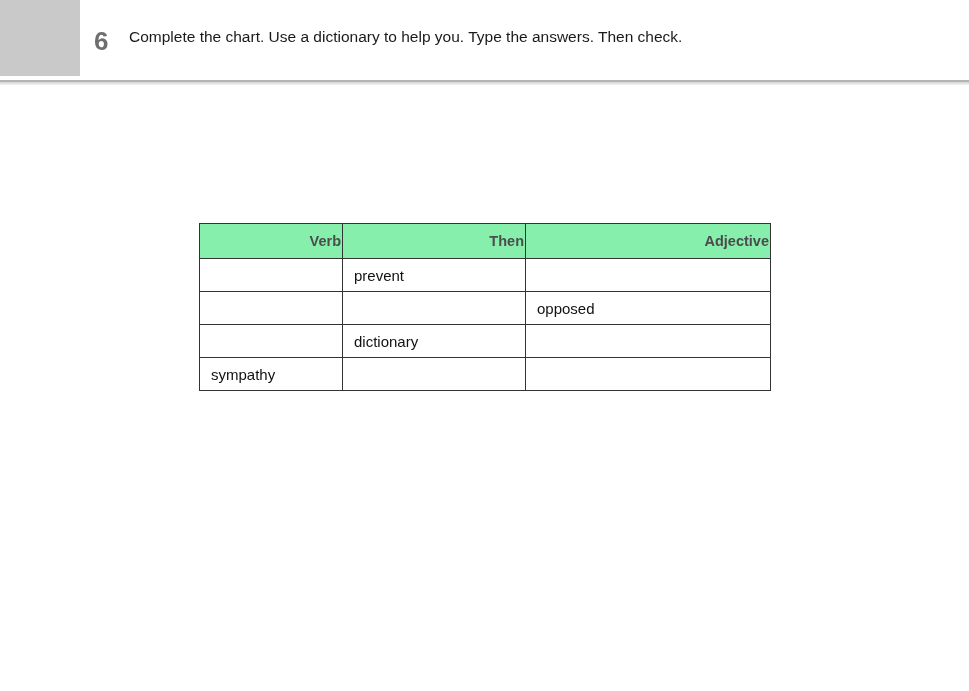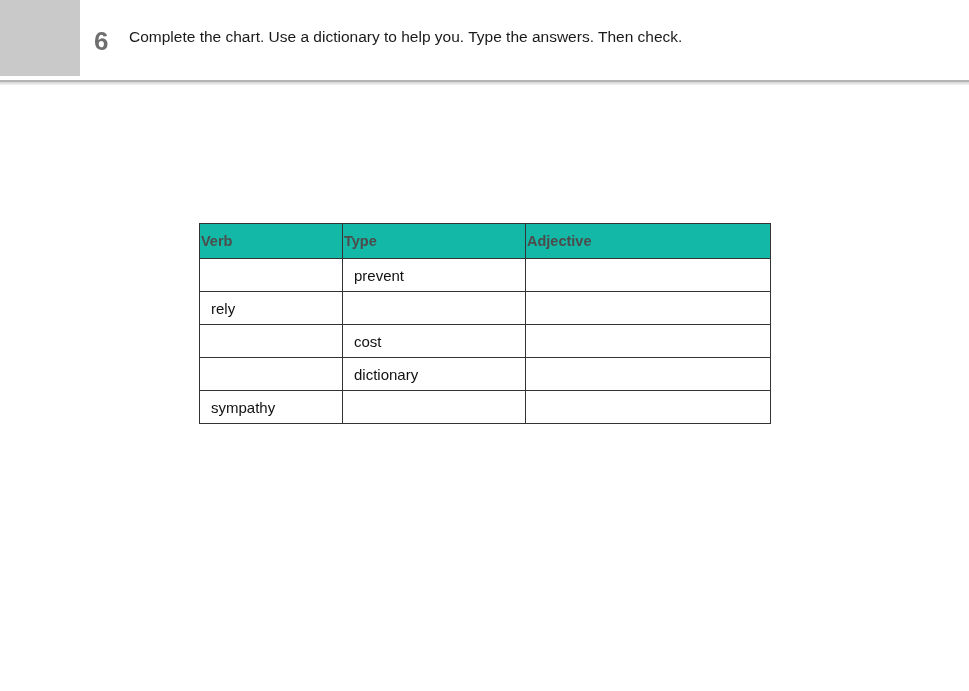--- a/index.html
+++ b/index.html
@@ -67,25 +67,25 @@
     table-layout: fixed;
     background: #ffffff;
   }
   table.word-chart th,
   table.word-chart td {
     border: 1px solid #333333;
     height: 33px;
     box-sizing: border-box;
   }
   table.word-chart th {
-    background: #14b8a6;
+    background: #86efac;
     color: #4c4c4c;
     font-size: 14.5px;
     font-weight: bold;
-    text-align: left;
+    text-align: right;
     height: 35px;
   }
   table.word-chart td {
     font-size: 15px;
     color: #111111;
     text-align: left;
     padding-left: 11px;
     vertical-align: middle;
   }
   .col-verb  { width: 143px; }
@@ -101,39 +101,34 @@
   <div class="header-number">6</div>
   <div class="header-instruction">Complete the chart. Use a dictionary to help you. Type the answers. Then check.</div>
 </div>
 <div class="header-rule"></div>
 
 <div class="chart-wrap">
   <table class="word-chart">
     <thead>
       <tr>
         <th class="col-verb">Verb</th>
-        <th class="col-noun">Type</th>
+        <th class="col-noun">Then</th>
         <th class="col-adj">Adjective</th>
       </tr>
     </thead>
     <tbody>
       <tr>
         <td class="col-verb empty-cell"></td>
         <td class="col-noun">prevent</td>
         <td class="col-adj empty-cell"></td>
       </tr>
       <tr>
-        <td class="col-verb">rely</td>
+        <td class="col-verb empty-cell"></td>
         <td class="col-noun empty-cell"></td>
-        <td class="col-adj empty-cell"></td>
-      </tr>
-      <tr>
-        <td class="col-verb empty-cell"></td>
-        <td class="col-noun">cost</td>
-        <td class="col-adj empty-cell"></td>
+        <td class="col-adj">opposed</td>
       </tr>
       <tr>
         <td class="col-verb empty-cell"></td>
         <td class="col-noun">dictionary</td>
         <td class="col-adj empty-cell"></td>
       </tr>
       <tr>
         <td class="col-verb">sympathy</td>
         <td class="col-noun empty-cell"></td>
         <td class="col-adj empty-cell"></td>

